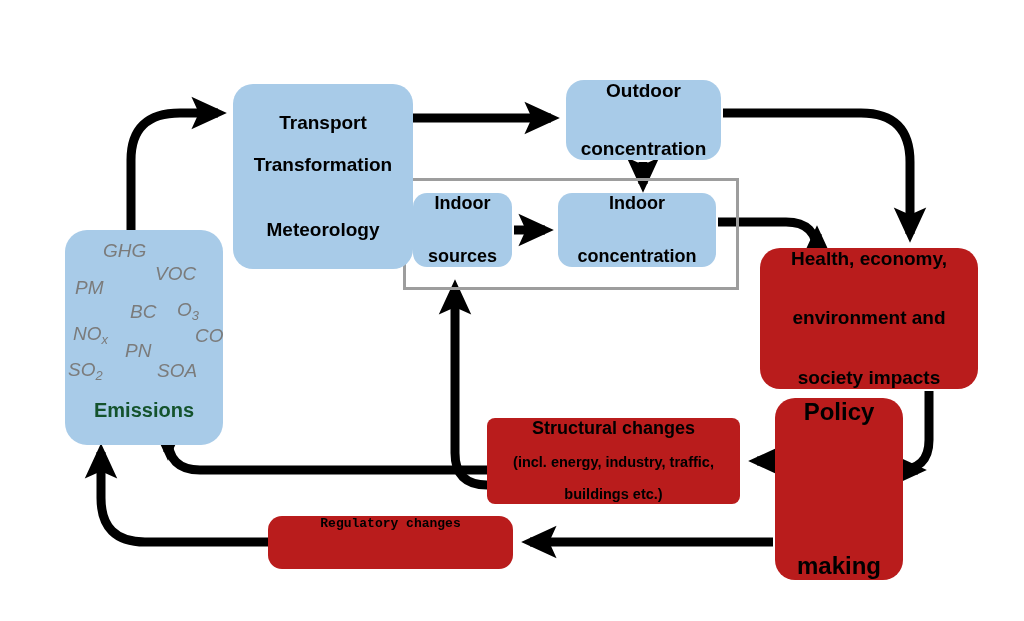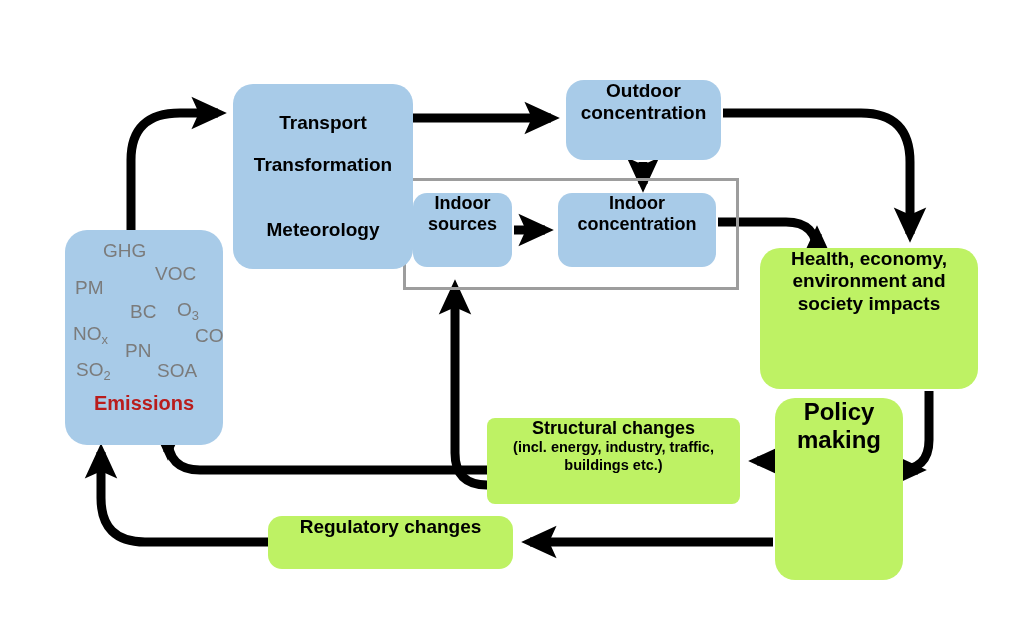--- a/index.html
+++ b/index.html
@@ -24,61 +24,62 @@
     width: 1024px;
     height: 621px;
     pointer-events: none;
   }
   .node {
     position: absolute;
     box-sizing: border-box;
     display: flex;
     flex-direction: column;
     align-items: center;
-    justify-content: flex-start;
+    justify-content: space-between;
     text-align: center;
     border-radius: 18px;
     color: #000000;
     font-weight: bold;
     line-height: 1.18;
     z-index: 5;
   }
   .blue { background: #a8cbe8; }
-  .green { background: #bef264; }
+  .green { background: #b91c1c; }
 
   
   #emissions {
     left: 65px; top: 230px; width: 158px; height: 215px;
     border-radius: 22px;
     justify-content: flex-start;
     padding-top: 6px;
   }
   .species-field {
     position: relative;
     width: 100%;
     height: 150px;
     color: #7b7b7b;
     font-weight: normal;
     font-size: 19px;
+    font-style: italic;
   }
   .species {
     position: absolute;
     white-space: nowrap;
   }
   .species sub {
     font-size: 0.68em;
     vertical-align: baseline;
     position: relative;
     top: 4px;
   }
   #emissions-label {
     font-size: 20px;
     font-weight: bold;
-    color: #b91c1c;
-    margin-top: 6px;
+    color: #14532d;
+    margin-top: 13px;
   }
 
   
   #transport {
     left: 233px; top: 84px; width: 180px; height: 185px;
     border-radius: 20px;
     justify-content: space-evenly;
     font-size: 19px;
     padding: 8px 4px;
   }
@@ -121,22 +122,23 @@
     border-radius: 20px;
   }
   #structural {
     left: 487px; top: 418px; width: 253px; height: 86px;
     border-radius: 8px;
   }
   #structural .title { font-size: 18px; font-weight: bold; }
   #structural .sub { font-size: 14.5px; font-weight: bold; line-height: 1.22; }
   #regulatory {
     left: 268px; top: 516px; width: 245px; height: 53px;
-    font-size: 19px;
+    font-size: 13px;
     border-radius: 14px;
+    font-family: Liberation Mono, monospace;
   }
 </style>
 </head>
 <body>
 
 <div id="canvas">
 
   <svg id="arrow-layer" viewBox="0 0 1024 621">
     <defs>
       <marker id="ah" viewBox="0 0 10 10" refX="7.2" refY="5" markerWidth="4.1" markerHeight="4.1" orient="auto-start-reverse">
@@ -178,21 +180,21 @@
   <div class="node blue" id="emissions">
     <div class="species-field">
       <span class="species" style="left:38px; top:4px;">GHG</span>
       <span class="species" style="left:90px; top:27px;">VOC</span>
       <span class="species" style="left:10px; top:41px;">PM</span>
       <span class="species" style="left:65px; top:65px;">BC</span>
       <span class="species" style="left:112px; top:63px;">O<sub>3</sub></span>
       <span class="species" style="left:8px; top:87px;">NO<sub>x</sub></span>
       <span class="species" style="left:60px; top:104px;">PN</span>
       <span class="species" style="left:110px; top:89px;margin-left:20px;">CO</span>
-      <span class="species" style="left:11px; top:123px;text-align:right;">SO<sub>2</sub></span>
+      <span class="species" style="left:3px; top:123px;text-align:right;">SO<sub>2</sub></span>
       <span class="species" style="left:92px; top:124px;">SOA</span>
     </div>
     <div id="emissions-label">Emissions</div>
   </div>
 
   <div class="node blue" id="transport">
     <span class="line">Transport</span>
     <span class="line">Transformation</span>
     <span>
       <br>

